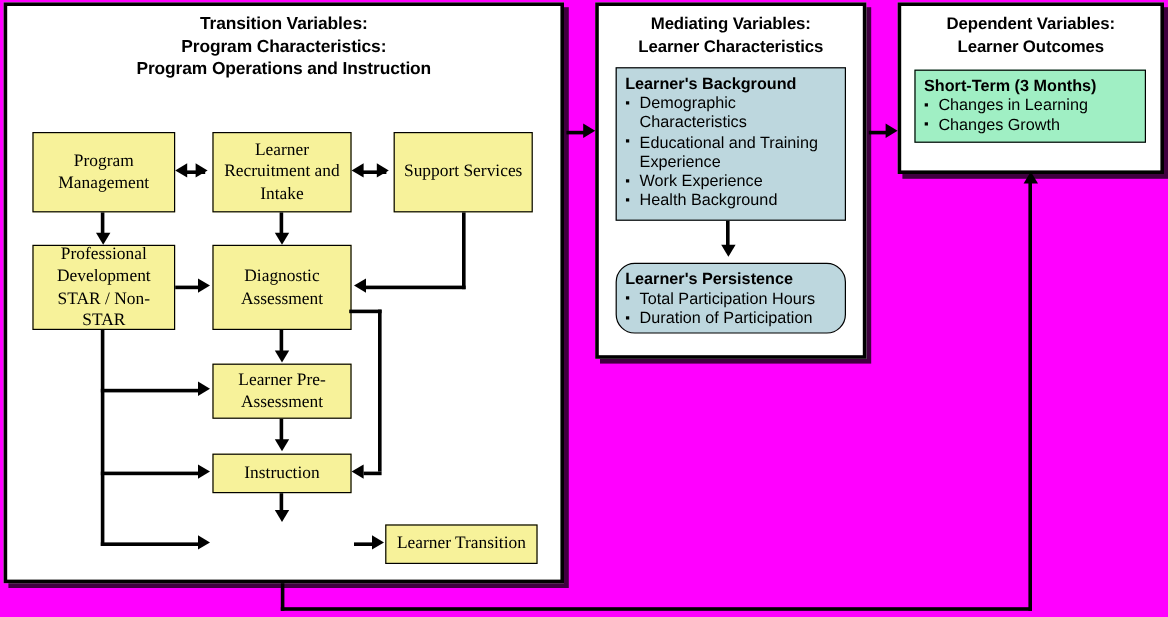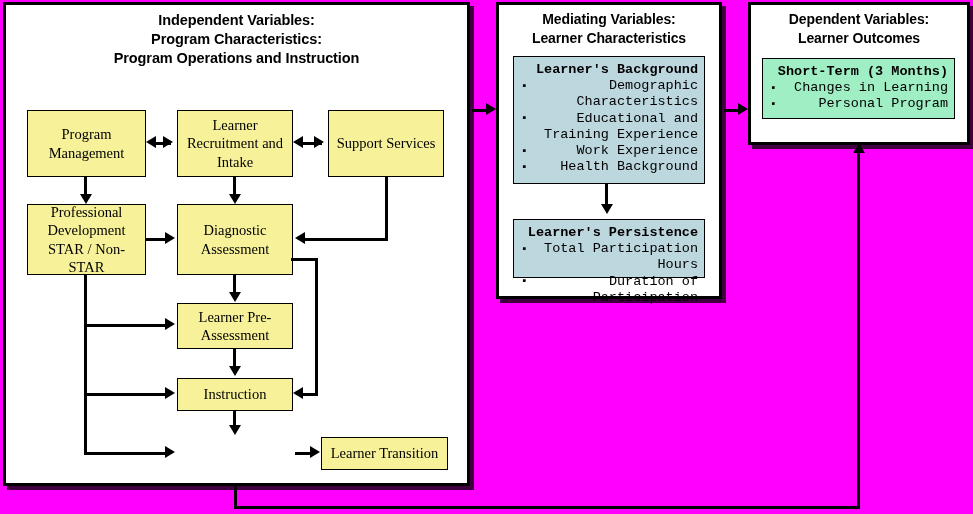--- a/index.html
+++ b/index.html
@@ -50,23 +50,22 @@
     color:#000;
   }
   .ybox span{display:block;padding:0 3px;}
 
   
   .sbox{
     position:absolute;
     box-sizing:border-box;
     border:1px solid #000;
     padding:4px 6px 5px 7px;
-    font-family:Liberation Mono, monospace;
+    font-family:Liberation Sans, sans-serif;
     color:#000;
-    text-align:right;
   }
   .sbox .hdr{
     font-weight:bold;
     font-size:13.5px;
     line-height:17px;
     display:block;
     margin-bottom:0px;
   }
   .sbox ul{margin:0;padding:0;list-style:none;}
   .sbox li{
@@ -95,21 +94,21 @@
   .ah.down{border-left:6px solid transparent;border-right:6px solid transparent;border-top:10px solid #000;}
   .ah.up{border-left:6px solid transparent;border-right:6px solid transparent;border-bottom:10px solid #000;}
 </style>
 </head>
 <body>
 
 <div id="root">
 
   <div class="panel" id="panel-independent">
     <div class="panel-title">
-      <div>Independent Variables:</div>
+      <div>Transition Variables:</div>
       <div>Program Characteristics:</div>
       <div>Program Operations and Instruction</div>
     </div>
   </div>
 
   <div class="ybox" style="left:27px;top:110px;width:119px;height:67px;">
     <span>Program Management</span>
   </div>
 
   <div class="ybox" style="left:177px;top:110px;width:116px;height:67px;">
@@ -200,40 +199,40 @@
       <li>Demographic Characteristics</li>
       <li>Educational and Training Experience</li>
       <li>Work Experience</li>
       <li>Health Background</li>
     </ul>
   </div>
 
   <div class="ln v" style="left:605px;top:184px;height:24px;"></div>
   <div class="ah down" style="left:600.5px;top:204px;"></div>
 
-  <div class="sbox blue" style="left:513px;top:219px;width:192px;height:59px;">
+  <div class="sbox blue" style="left:513px;top:219px;width:192px;height:59px;border-radius:16px;">
     <span class="hdr">Learner's Persistence</span>
     <ul>
       <li>Total Participation Hours</li>
       <li>Duration of Participation</li>
     </ul>
   </div>
 
   <div class="panel" id="panel-dependent">
     <div class="panel-title">
       <div>Dependent Variables:</div>
       <div>Learner Outcomes</div>
     </div>
   </div>
 
   <div class="sbox green" style="left:762px;top:58px;width:193px;height:61px;">
     <span class="hdr">Short-Term (3 Months)</span>
     <ul>
       <li>Changes in Learning</li>
-      <li>Personal Program</li>
+      <li>Changes Growth</li>
     </ul>
   </div>
 
   <div class="ln h" style="left:472px;top:109px;width:18px;"></div>
   <div class="ah right" style="left:486px;top:103px;"></div>
 
   <div class="ln h" style="left:724px;top:109px;width:18px;"></div>
   <div class="ah right" style="left:738px;top:103px;"></div>
 
   <div class="ln v" style="left:234px;top:486px;height:23px;"></div>

